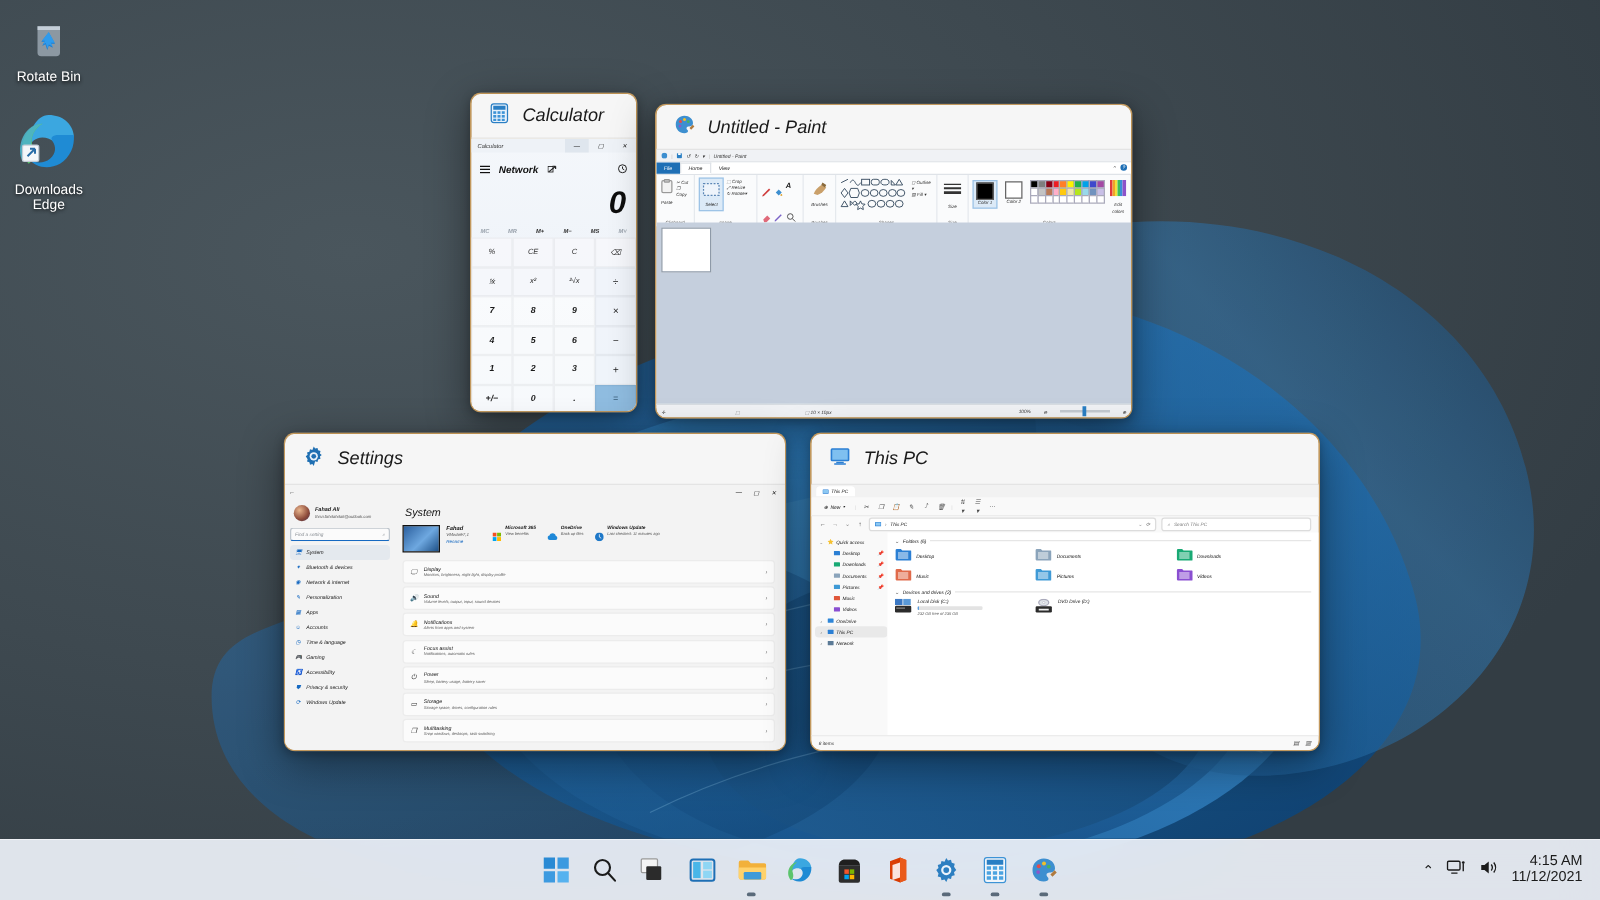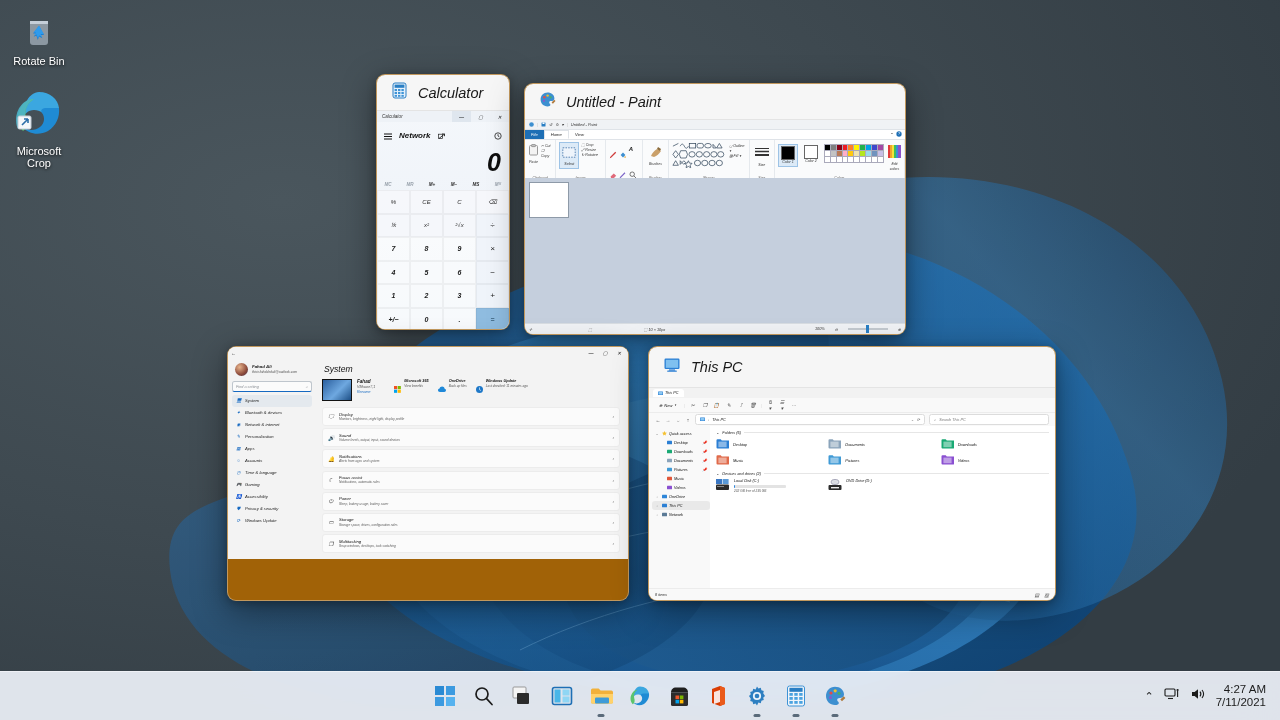--- a/index.html
+++ b/index.html
@@ -204,21 +204,21 @@
   <span class="glyph">
     <svg width="50" height="50" viewBox="0 0 50 50">
       <path d="M25 4c11 0 19 7 20 16 0 4-3 7-8 7-8 0-10-5-17-5-6 0-10 4-11 9C8 18 15 4 25 4Z" fill="#3ba7e0"></path>
       <path d="M45 20c1 9-3 18-11 23-9 5-20 3-25-4 5 4 12 4 17 0 5-4 5-10 2-14-2-3 0-5 5-5h12Z" fill="#1f8bd4"></path>
       <path d="M9 43C3 37 2 27 7 19c3-5 8-8 13-8-7 4-10 11-8 18 2 6 1 11-3 14Z" fill="#5bc46c"></path>
       <path d="M20 11c-6 3-9 9-9 15 0 8-2 13-7 15-1-2-2-5-2-8C2 20 10 11 20 11Z" fill="#4db3c9" opacity=".9"></path>
       <rect x="4" y="28" width="13" height="13" rx="1.5" fill="#f4f7fa" stroke="#c2ccd6"></rect>
       <path d="M8 37l6-6m0 0h-4m4 0v4" stroke="#2b6ea8" stroke-width="1.6" fill="none"></path>
     </svg>
   </span>
-  <span>Microsoft Crop</span>
+  <span>Downloads Edge</span>
 </div>
 
 <div class="card" style="left:376px;top:74px;width:132px;height:254px;">
   <div class="card-head">
     <span>
       <svg width="17" height="17" viewBox="0 0 17 17">
         <rect x="2" y="1" width="13" height="15" rx="2" fill="#e7f1fb" stroke="#2a7fc4"></rect>
         <rect x="3.6" y="2.6" width="9.8" height="3.2" fill="#2a7fc4"></rect>
         <g fill="#3d93d6">
             <rect x="3.6" y="7" width="2.4" height="2.1"></rect>
@@ -547,20 +547,30 @@
       <span>⊖</span>
       <span style="width:40px;height:2px;background:#c3c9d0;position:relative;display:inline-block">
         <i style="position:absolute;left:18px;top:-3px;width:3px;height:8px;background:#2a7fc4;display:block"></i>
       </span>
       <span>⊕</span>
     </div>
   </div>
 </div>
 
 <div class="card" style="left:227px;top:346px;width:400px;height:253px;">
+  <div class="card-head" style="height:40px">
+    <span>
+      <svg width="18" height="18" viewBox="0 0 18 18">
+        <path d="M9 1.2l1.1 1.6 1.9-.5.5 1.9 1.9.6-.5 1.9 1.5 1.2-1.5 1.2.5 1.9-1.9.6-.5 1.9-1.9-.5L9 16.8l-1.1-1.6-1.9.5-.5-1.9-1.9-.6.5-1.9L2.6 9l1.5-1.2-.5-1.9 1.9-.6.5-1.9 1.9.5Z" fill="#1f6fb2"></path>
+        <circle cx="9" cy="9" r="3.3" fill="#e8f1fa"></circle>
+          <circle cx="9" cy="9" r="1.9" fill="#1f6fb2"></circle>
+      </svg>
+    </span>
+    <span class="card-title">Settings</span>
+  </div>
   <div class="card-body" style="height:212px">
     <div class="st-root">
       <div class="st-top">
         <span style="margin-right:auto;margin-left:3px;font-size:5px;color:#333">←</span>
         <span class="wb">—</span>
         <span class="wb">▢</span>
         <span class="wb">✕</span>
       </div>
       <div class="st-main">
         <div class="st-side">
@@ -1075,17 +1085,17 @@
           <path d="M13.6 4v6" stroke="#1b1b1b" stroke-width="1.1"></path>
         </svg>
     </span>
     <span>
       <svg width="16" height="14" viewBox="0 0 16 14">
           <path d="M2 5h2.6L8 2.2v9.6L4.6 9H2Z" fill="#1b1b1b"></path>
           <path d="M10 4.6a4 4 0 0 1 0 4.8M12 3a6.4 6.4 0 0 1 0 8" stroke="#1b1b1b" stroke-width="1.1" fill="none"></path>
         </svg>
     </span>
     <div id="clock">
-      <div>4:27 AM</div>
-      <div>7/11/2021</div>
+      <div>4:15 AM</div>
+      <div>11/12/2021</div>
     </div>
   </div>
 </div>
 
 </body></html>

